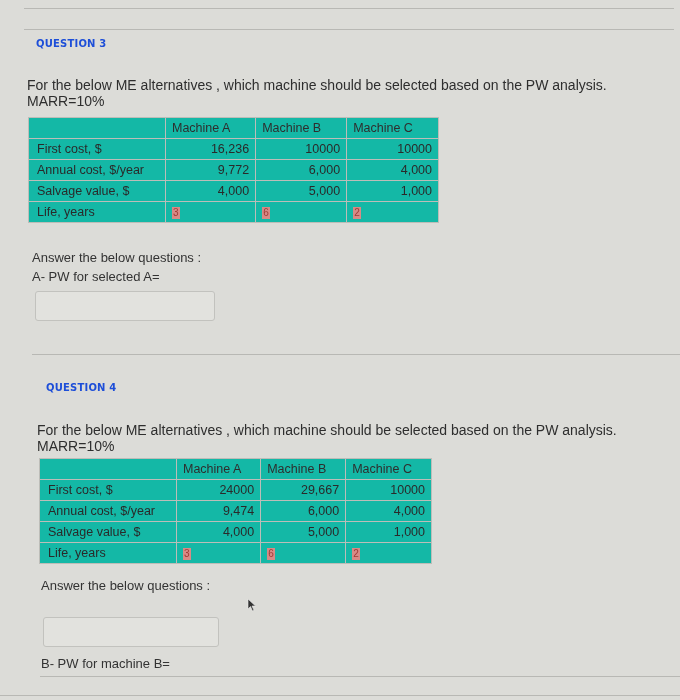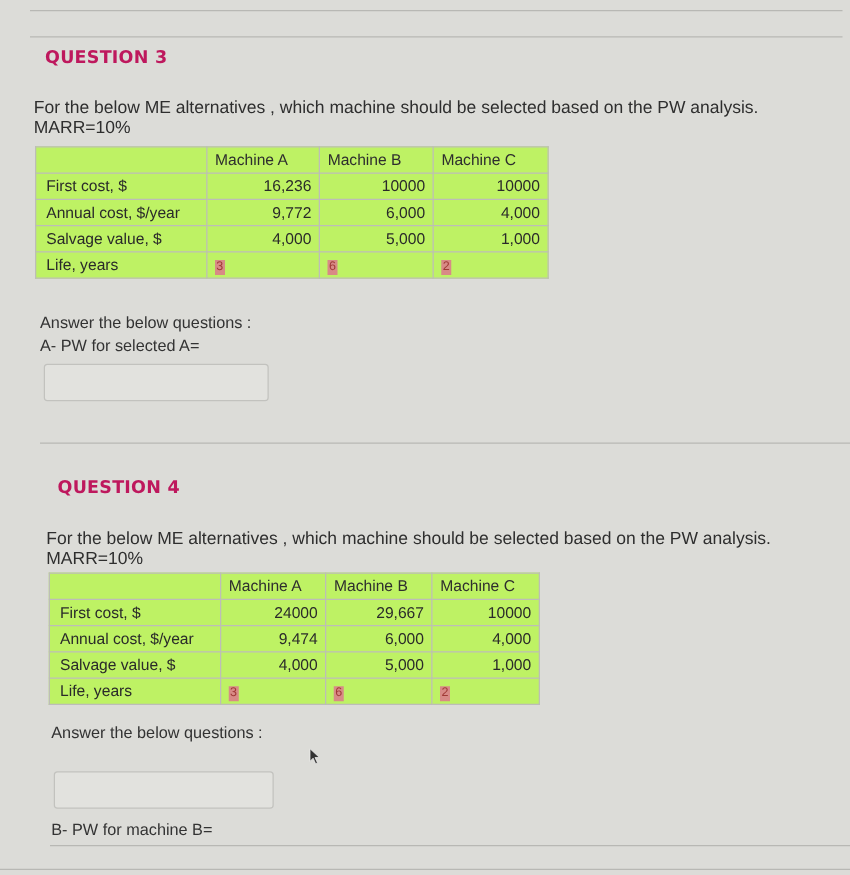--- a/index.html
+++ b/index.html
@@ -6,26 +6,26 @@
     body {
       width: 680px; height: 700px; overflow: hidden;
       background: #dcdcd8;
       font-family: "Liberation Sans", sans-serif;
       color: #2a2a2a;
       position: relative;
     }
     .hline { position: absolute; height: 1px; background: #b8b8b4; }
     .q-title {
       position: absolute; font-family: "DejaVu Sans", sans-serif;
-      font-weight: bold; font-size: 14px; color: #be185d; letter-spacing: 0.2px;
+      font-weight: bold; font-size: 10px; color: #1d4ed8; letter-spacing: 0.2px;
     }
     .q-text { position: absolute; font-size: 14px; color: #2e2e2e; }
     table.mt {
       position: absolute; border-collapse: collapse; font-size: 12.5px;
-      background: #bef264; border: 1px solid #9a9a96;
+      background: #14b8a6; border: 1px solid #9a9a96;
     }
     table.mt td, table.mt th {
       border: 1px solid #bdbdb8; padding: 0 6px; height: 20px; white-space: nowrap;
       font-weight: normal;
     }
     table.mt th { text-align: left; color: #2e2e2e; }
     table.mt td.num { text-align: right; }
     table.mt td.label { text-align: left; padding-left: 8px; }
     .life {
       display: inline-block; background: #d88a86; color: #a03a36;

